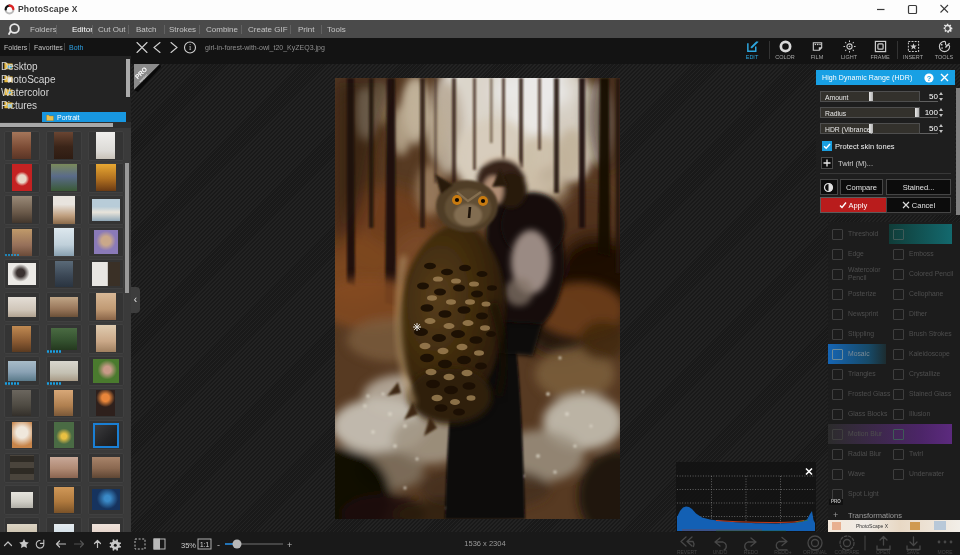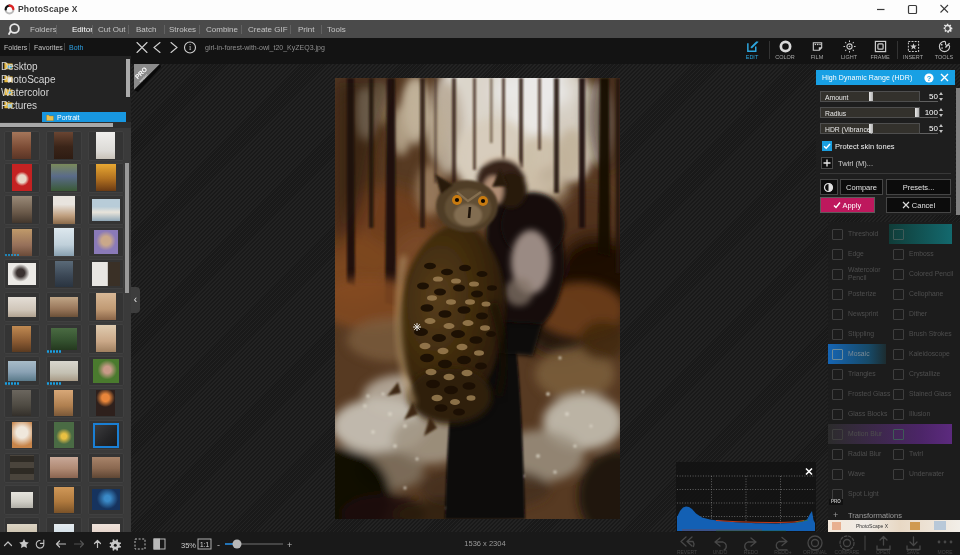--- a/index.html
+++ b/index.html
@@ -709,22 +709,22 @@
     </div>
     <span class="abs" style="left:22px;top:89px;font-size:7.5px;color:#cfcfcf">Twirl (M)...</span>
     <div class="abs" style="left:4px;top:102.5px;width:131px;height:1px;background:#383838"></div>
     <div class="hbtn" style="left:3.5px;top:109px;width:18px;height:16px">
       <svg style="margin-top:2px" width="11" height="11" viewBox="0 0 11 11">
           <circle cx="5.5" cy="5.5" r="4" fill="none" stroke="#e0e0e0" stroke-width="1.2"></circle>
           <path d="M5.5 1.5 A4 4 0 0 1 5.5 9.5 Z" fill="#e0e0e0"></path>
         </svg>
     </div>
     <div class="hbtn" style="left:24px;top:109px;width:43px;height:16px;line-height:15px">Compare</div>
-    <div class="hbtn" style="left:70px;top:109px;width:65px;height:16px;line-height:15px">Presets...</div>
-    <div class="hbtn" style="left:3.5px;top:127px;width:55px;height:16px;line-height:15px;background:#be185d;border-color:#5c5c5c;color:#fff">
+    <div class="hbtn" style="left:70px;top:109px;width:65px;height:16px;line-height:15px">Stained...</div>
+    <div class="hbtn" style="left:3.5px;top:127px;width:67px;height:16px;line-height:15px;background:#b91c1c;border-color:#5c5c5c;color:#fff">
       <svg style="vertical-align:-1px" width="8" height="8" viewBox="0 0 8 8">
           <path d="M1 4.4 L3 6.5 L7 1.5" fill="none" stroke="#fff" stroke-width="1.4"></path>
         </svg> Apply
     </div>
     <div class="hbtn" style="left:70px;top:127px;width:65px;height:16px;line-height:15px">
       <svg style="vertical-align:-1px" width="8" height="8" viewBox="0 0 8 8">
           <path d="M1 1 L7 7 M7 1 L1 7" stroke="#ddd" stroke-width="1.2"></path>
         </svg> Cancel
     </div>
   </div>

